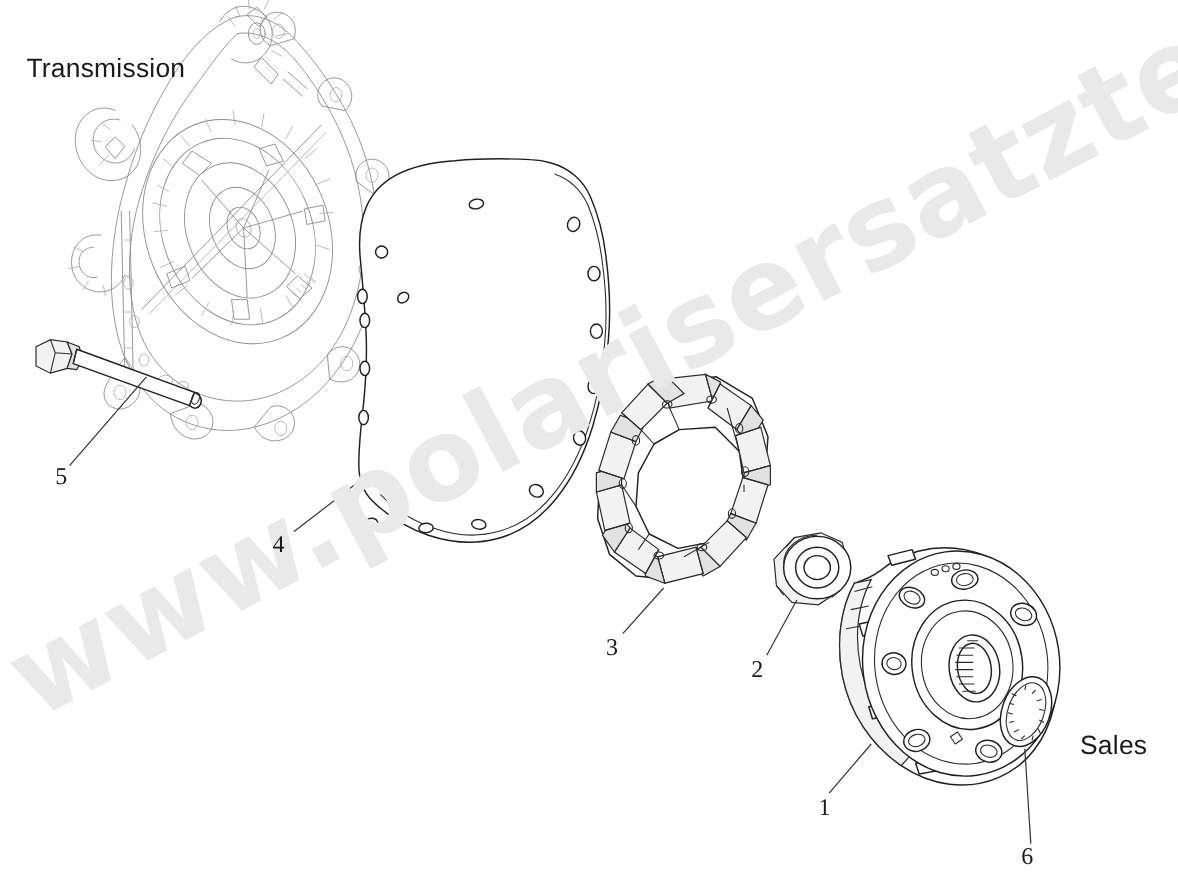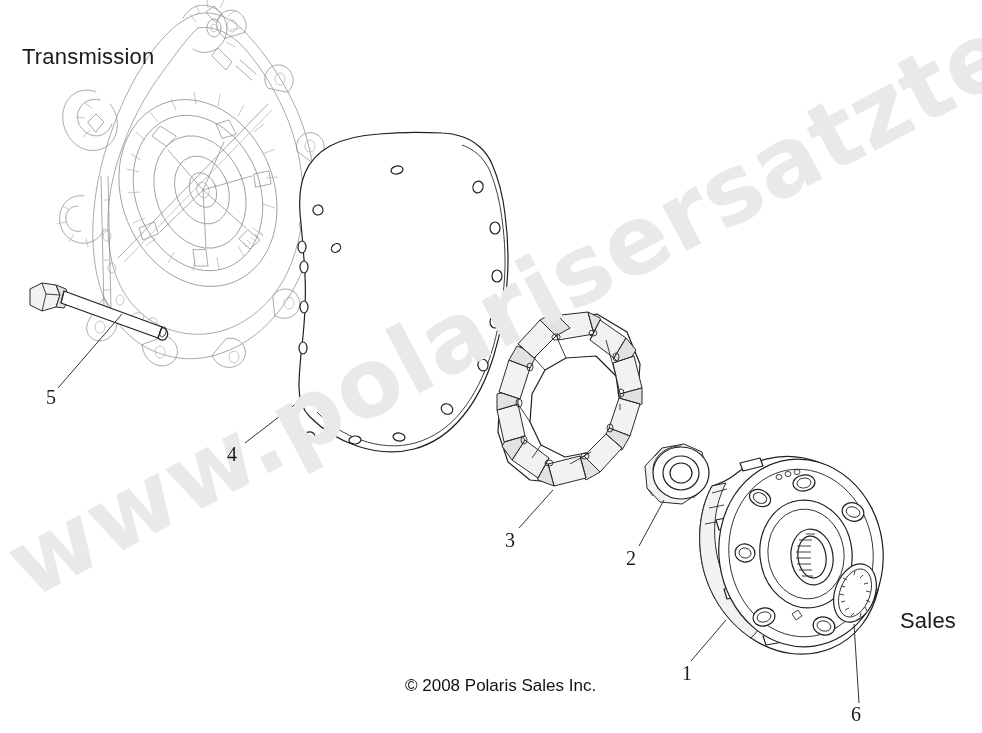--- a/index.html
+++ b/index.html
@@ -430,15 +430,14 @@
 
   <div class="label-text section-label" style="left:900px; top:608px;">Sales</div>
 
   <div class="label-text callout-number" style="left:682px; top:662px;">1</div>
   <div class="label-text callout-number" style="left:626px; top:547px;">2</div>
   <div class="label-text callout-number" style="left:505px; top:529px;">3</div>
   <div class="label-text callout-number" style="left:227px; top:443px;">4</div>
   <div class="label-text callout-number" style="left:46px; top:386px;">5</div>
   <div class="label-text callout-number" style="left:851px; top:703px;">6</div>
 
-  <div class="label-text copyright" style="left:405px; top:676px;">© 2008 Polaris Sales Inc.</div>
 
 </div>
 
 </body></html>

